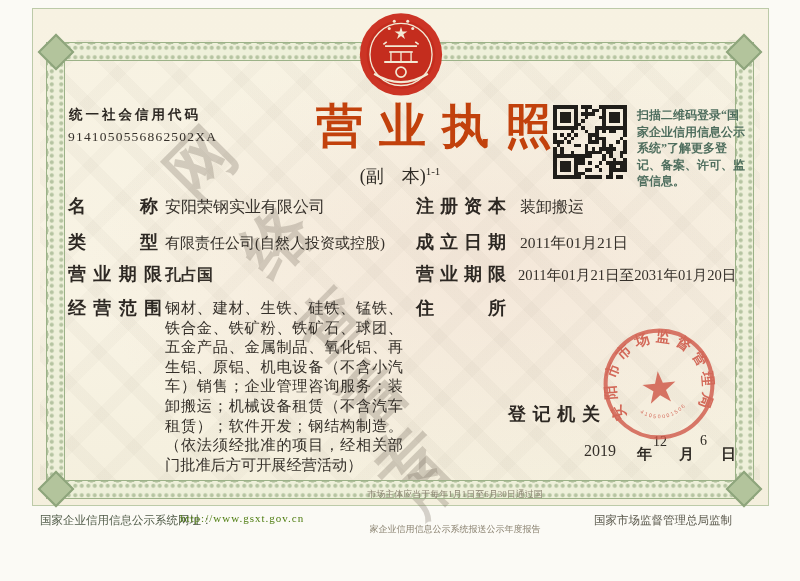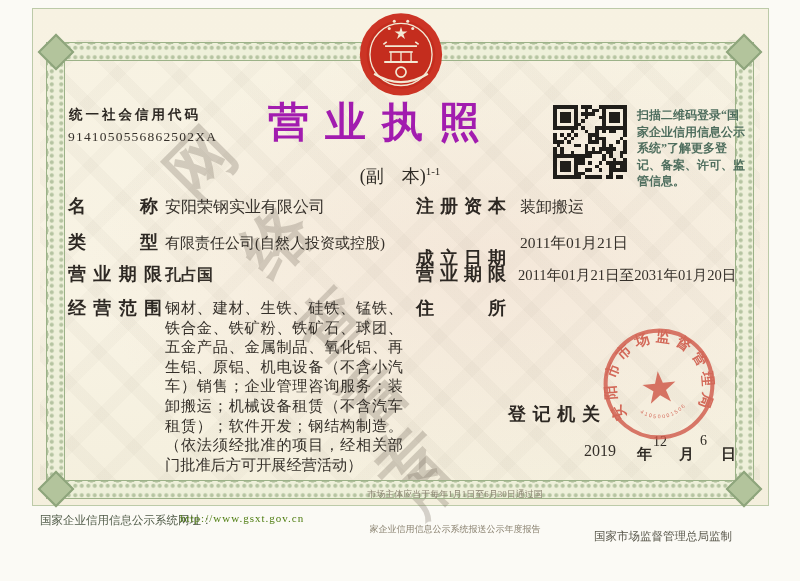--- a/index.html
+++ b/index.html
@@ -43,22 +43,22 @@
     transform:rotate(45deg); z-index:4; }
 
   
   .wm { z-index:2; font-size:66px; font-weight:700; color:rgba(122,113,99,0.30);
     transform:rotate(-45deg); font-family:"Liberation Sans","DejaVu Sans",sans-serif; pointer-events:none; }
 
   
   .label { font-weight:700; color:#2d2823; font-size:18px; display:inline-block;
     text-align:justify; text-align-last:justify; letter-spacing:0; z-index:5;font-family:Liberation Mono, monospace; }
   .value { font-family:"Liberation Serif","DejaVu Serif",serif; color:#35302a; z-index:5; }
-  .title { font-size:41px; font-weight:900; color:#a21caf; letter-spacing:16px; text-indent:16px;
-    text-align:left; z-index:5; }
+  .title { font-size:47px; font-weight:900; color:#c2410c; letter-spacing:16px; text-indent:16px;
+    text-align:right; z-index:5; }
   .subtitle { font-family:"Liberation Serif","DejaVu Serif",serif; font-size:18px; color:#2e2a24;
     text-align:center; z-index:5; }
   .small-note { font-size:9px; color:#8a8270; text-align:center; z-index:6;
     font-family:"Liberation Serif","DejaVu Serif",serif; }
   .footer-text { font-size:11.5px; color:#4f5a47; z-index:5;
     font-family:"Liberation Serif","DejaVu Serif",serif; }
   .qr-caption { width:112px; font-size:12px; line-height:16.5px; color:#4f6e5e; font-weight:600;
     font-family:"Liberation Serif","DejaVu Serif",serif; z-index:5; }
   .sup-num { font-family:"Liberation Serif","DejaVu Serif",serif; font-size:14px; color:#2e2a24; z-index:6; }
   .date-char { font-size:15px; font-weight:700; color:#2e2a24; z-index:5; }
@@ -358,21 +358,21 @@
 
   <div class="abs label" style="left:68px; top:262px; width:94px;">营业期限</div>
   <div class="abs value" style="left:165px; top:265px; font-size:16px;font-weight:bold;">孔占国</div>
 
   <div class="abs label" style="left:68px; top:296px; width:94px;">经营范围</div>
   <div class="abs value" style="left:165px; top:298px; width:238px; font-size:15.2px; line-height:19.6px; text-align:justify;">钢材、建材、生铁、硅铁、锰铁、铁合金、铁矿粉、铁矿石、球团、五金产品、金属制品、氧化铝、再生铝、原铝、机电设备（不含小汽车）销售；企业管理咨询服务；装卸搬运；机械设备租赁（不含汽车租赁）；软件开发；钢结构制造。（依法须经批准的项目，经相关部门批准后方可开展经营活动）</div>
 
   <div class="abs label" style="left:416px; top:194px; width:90px;">注册资本</div>
   <div class="abs value" style="left:520px; top:197px; font-size:16px;">装卸搬运</div>
 
-  <div class="abs label" style="left:416px; top:246px; width:90px;">成立日期</div>
+  <div class="abs label" style="left:416px; top:230px; width:90px;">成立日期</div>
   <div class="abs value" style="left:520px; top:233px; font-size:15.5px;">2011年01月21日</div>
 
   <div class="abs label" style="left:416px; top:262px; width:90px;">营业期限</div>
   <div class="abs value" style="left:518px; top:266px; width:230px; font-size:14.6px;">2011年01月21日至2031年01月20日</div>
 
   <div class="abs label" style="left:416px; top:296px; width:90px;">住所</div>
 
   <div class="abs label" style="left:508px; top:402px; width:92px;">登记机关</div>
 
   <div class="abs seal-wrap" style="left:601px; top:326px; width:116px; height:116px;">
@@ -399,15 +399,15 @@
   <div class="abs sup-num" style="left:653px; top:434px;">12</div>
   <div class="abs date-char" style="left:679px; top:445px;">月</div>
   <div class="abs sup-num" style="left:700px; top:433px;">6</div>
   <div class="abs date-char" style="left:721px; top:445px;">日</div>
 
   <div class="abs small-note" style="left:295px; top:488px; width:320px;">市场主体应当于每年1月1日至6月30日通过国</div>
   <div class="abs small-note" style="left:295px; top:499px; width:320px;margin-top:24px;">家企业信用信息公示系统报送公示年度报告</div>
 
   <div class="abs footer-text" style="left:40px; top:513px;">国家企业信用信息公示系统网址：</div>
   <div class="abs footer-text" style="left:180px; top:512px; font-size:11px; letter-spacing:1px; color:#4d7c0f;">http://www.gsxt.gov.cn</div>
-  <div class="abs footer-text" style="left:594px; top:529px; color:#5a584c;">国家市场监督管理总局监制</div>
+  <div class="abs footer-text" style="left:594px; top:513px; color:#5a584c;">国家市场监督管理总局监制</div>
 
 </div>
 
 </body></html>

